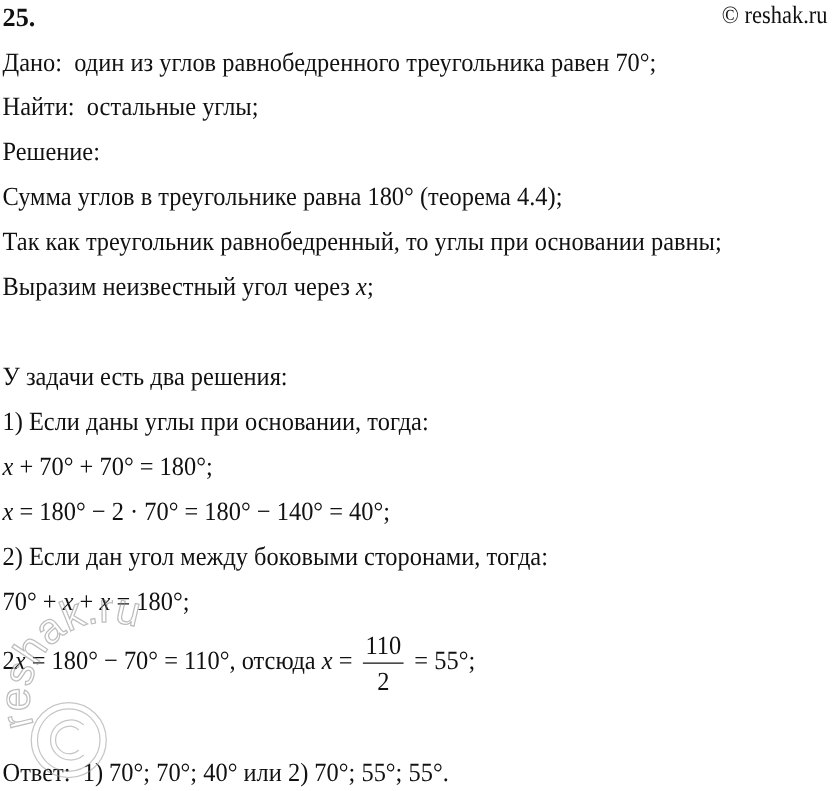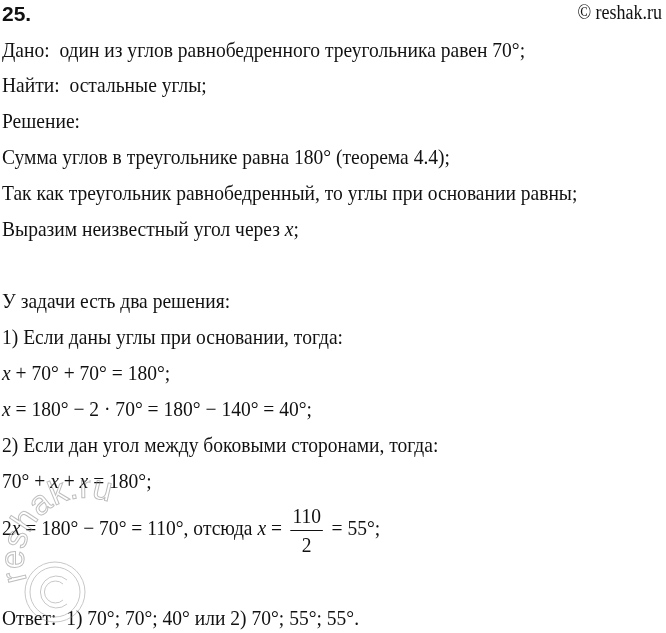--- a/index.html
+++ b/index.html
@@ -10,21 +10,21 @@
     }
     .line {
       position: absolute; left: 2px; white-space: nowrap;
       font-family: "Liberation Serif", "DejaVu Serif", serif;
       font-size: 21px; line-height: 24px;
       transform-origin: left center;
       transform: scaleX(0.93);
     }
     .num {
       position: absolute; left: 2px; top: 2px;
-      font-family: Liberation Sans, sans-serif;
+      font-family: Liberation Serif, serif;
       font-weight: bold; font-size: 21px; line-height: 24px;
     }
     .copyright {
       position: absolute; right: 4px; top: 0px;
       font-family: "Liberation Serif", serif;
       font-size: 20px; line-height: 24px;
       transform-origin: right center; transform: scaleX(0.9);
     }
     .var { font-style: italic; }
     .frac {

